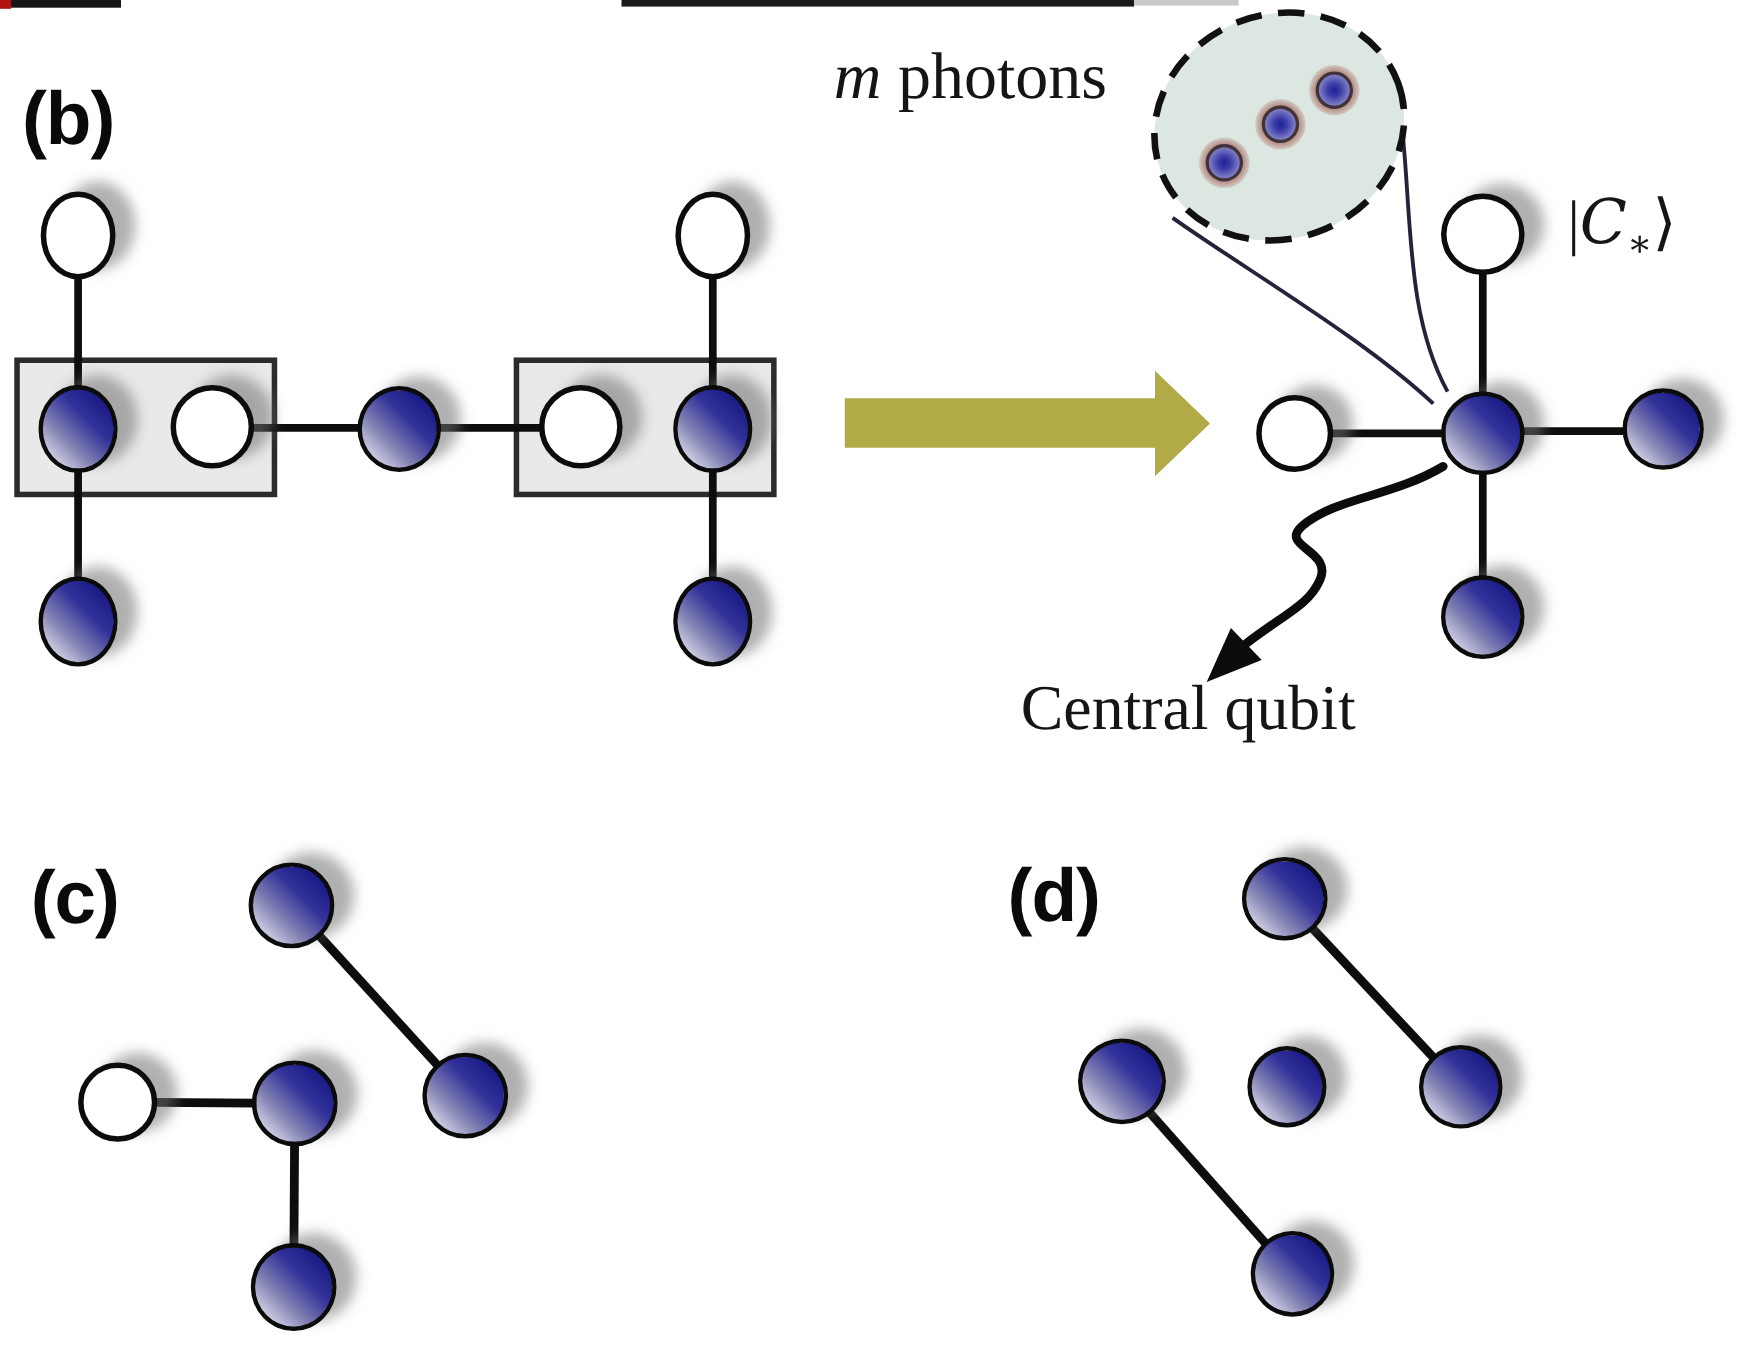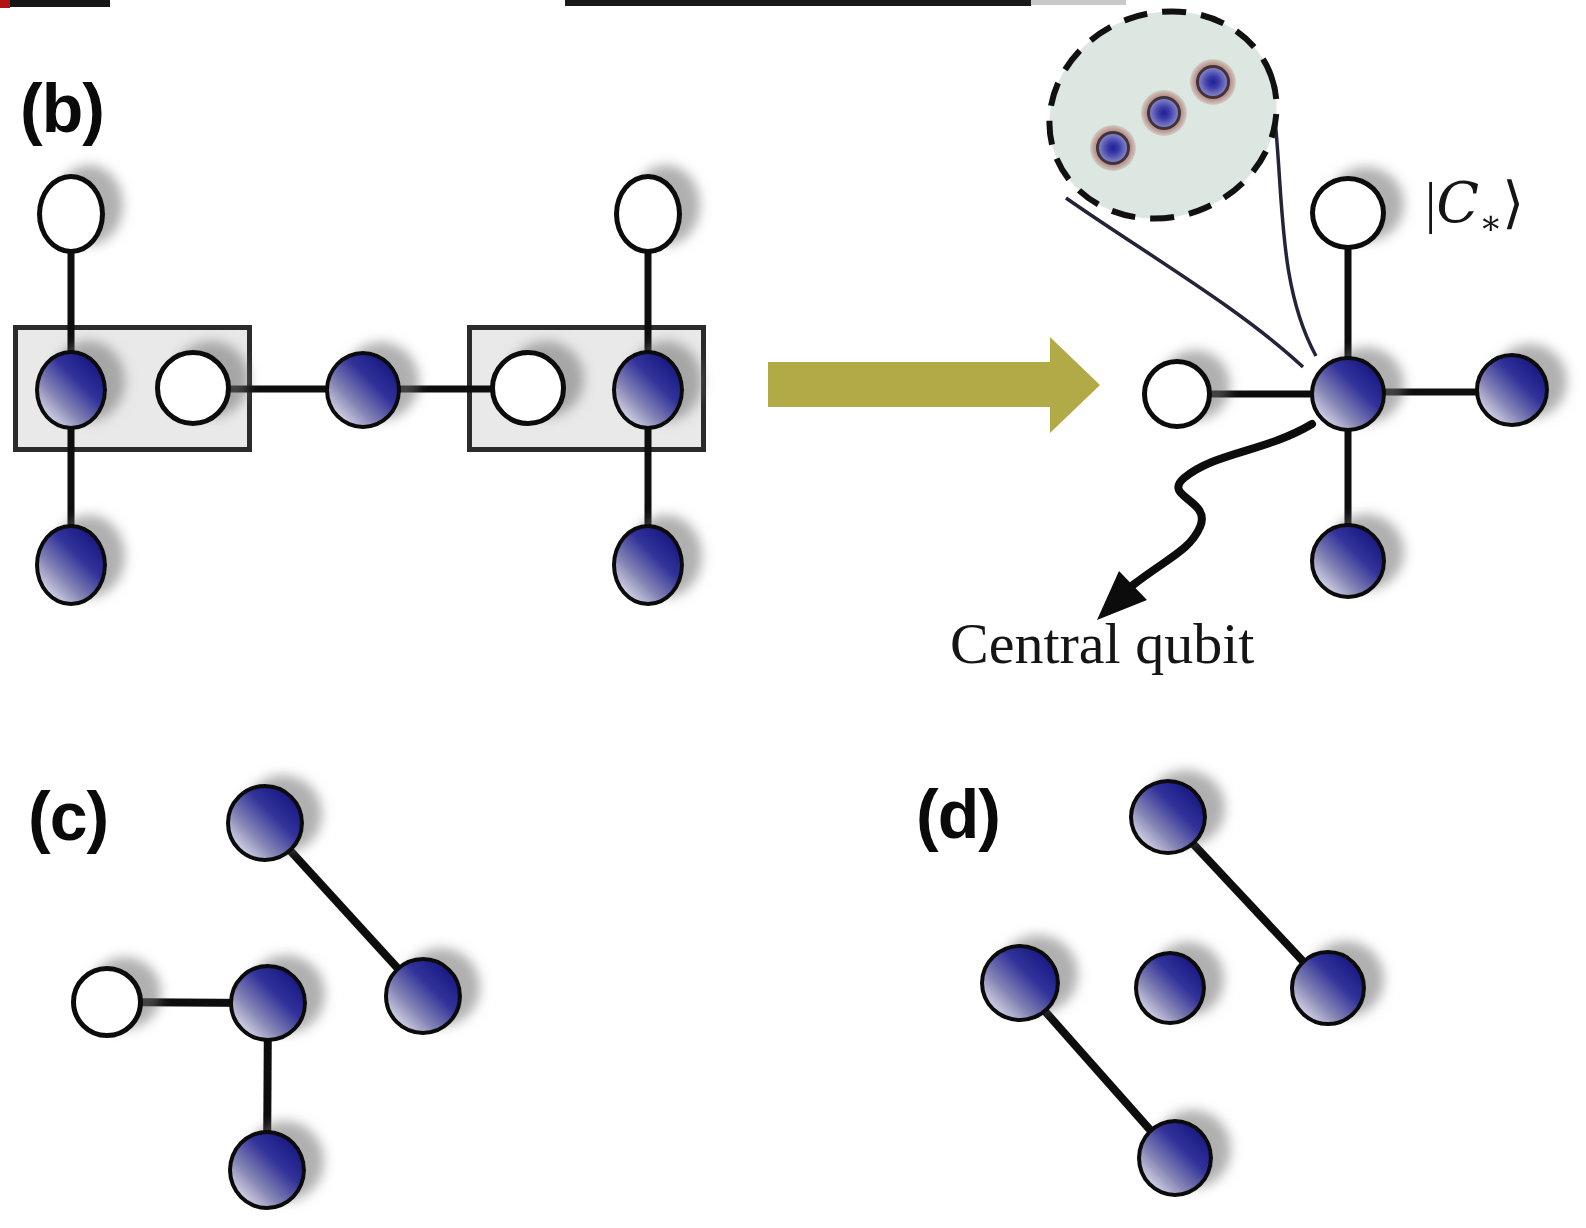--- a/index.html
+++ b/index.html
@@ -132,24 +132,27 @@
       <div class="photon-halo" style="left: 1141px; top: 90px; width: 46px; height: 46px;">
         <div class="photon-core"></div>
       </div>
       <div class="photon-halo" style="left: 1190px; top: 59px; width: 46px; height: 46px;">
         <div class="photon-core"></div>
       </div>
     </div>
 
   <div class="text-layer panel-label" id="label-b" style="left:20px;top:74px;">(b)</div>
 
+  <div class="text-layer serif-label" id="m-photons" style="left:758px;top:36px;">
+    <span class="var">m</span><span> photons</span>
+  </div>
 
   <div class="text-layer serif-label" id="ket" style="left:1425px;top:172px;">
     <span>|</span><span class="script-c">C</span><sub>∗</sub><span>⟩</span>
   </div>
 
-  <div class="text-layer serif-label" id="central-qubit" style="left:950px;top:612px;">Central qubit</div>
+  <div class="text-layer serif-label" id="central-qubit" style="left:928px;top:612px;">Central qubit</div>
 
   <div class="text-layer panel-label" id="label-c" style="left:28px;top:782px;">(c)</div>
 
   <div class="text-layer panel-label" id="label-d" style="left:916px;top:780px;">(d)</div>
 
 </div>
 
 </body></html>

